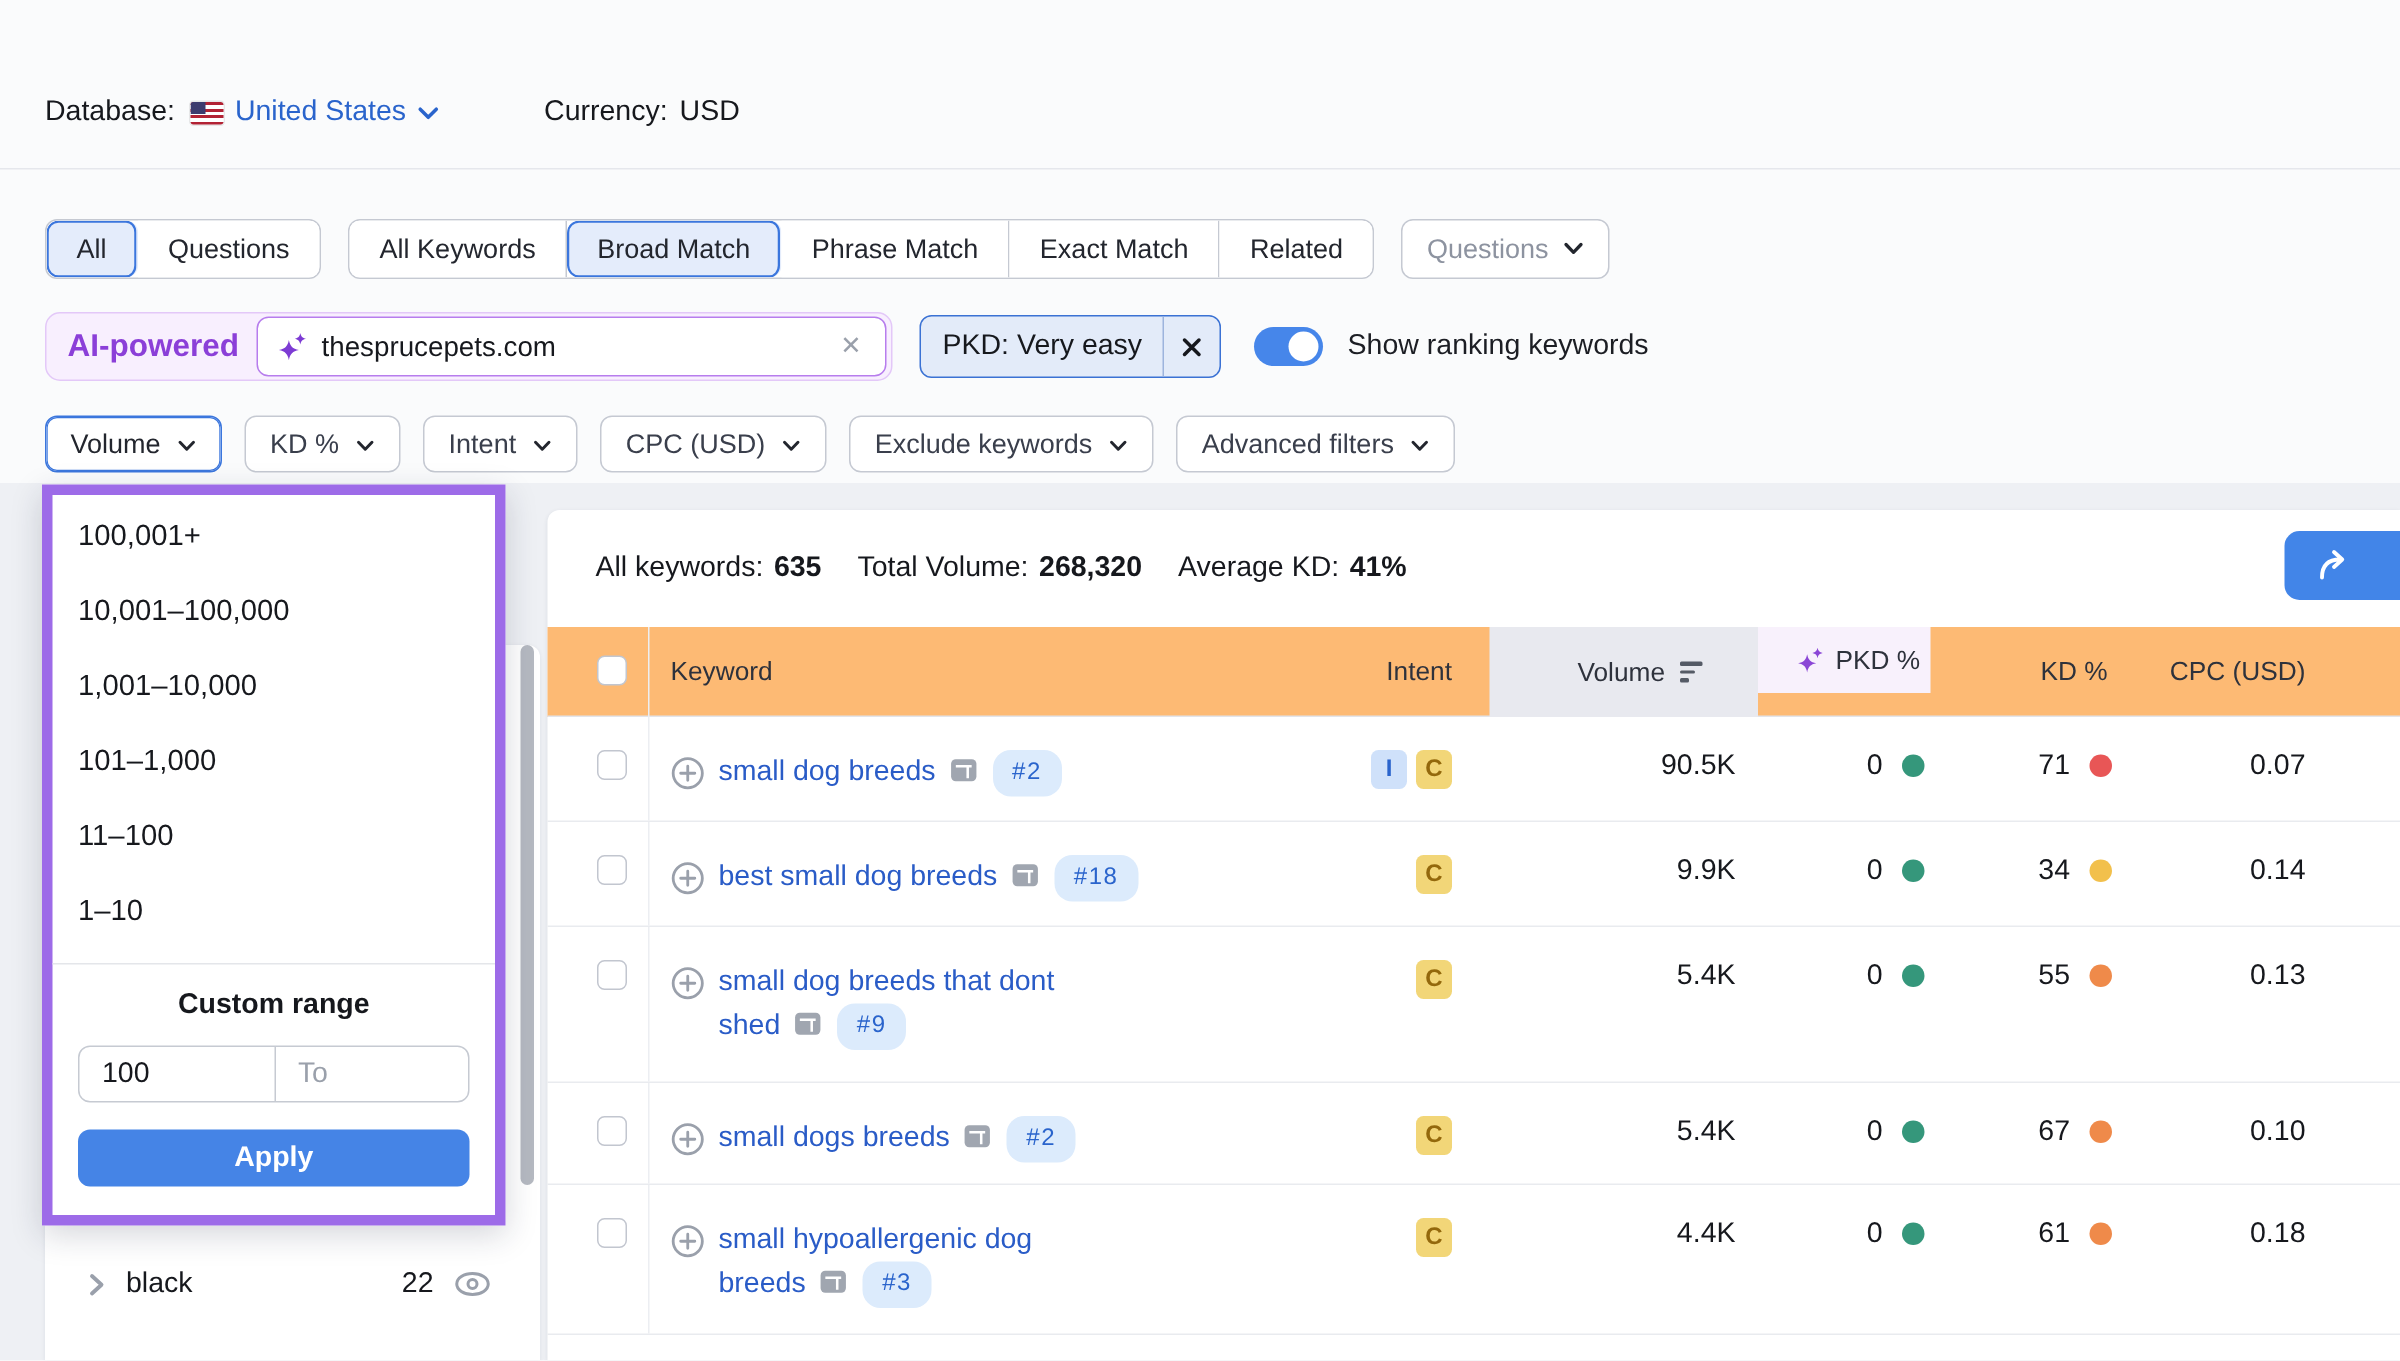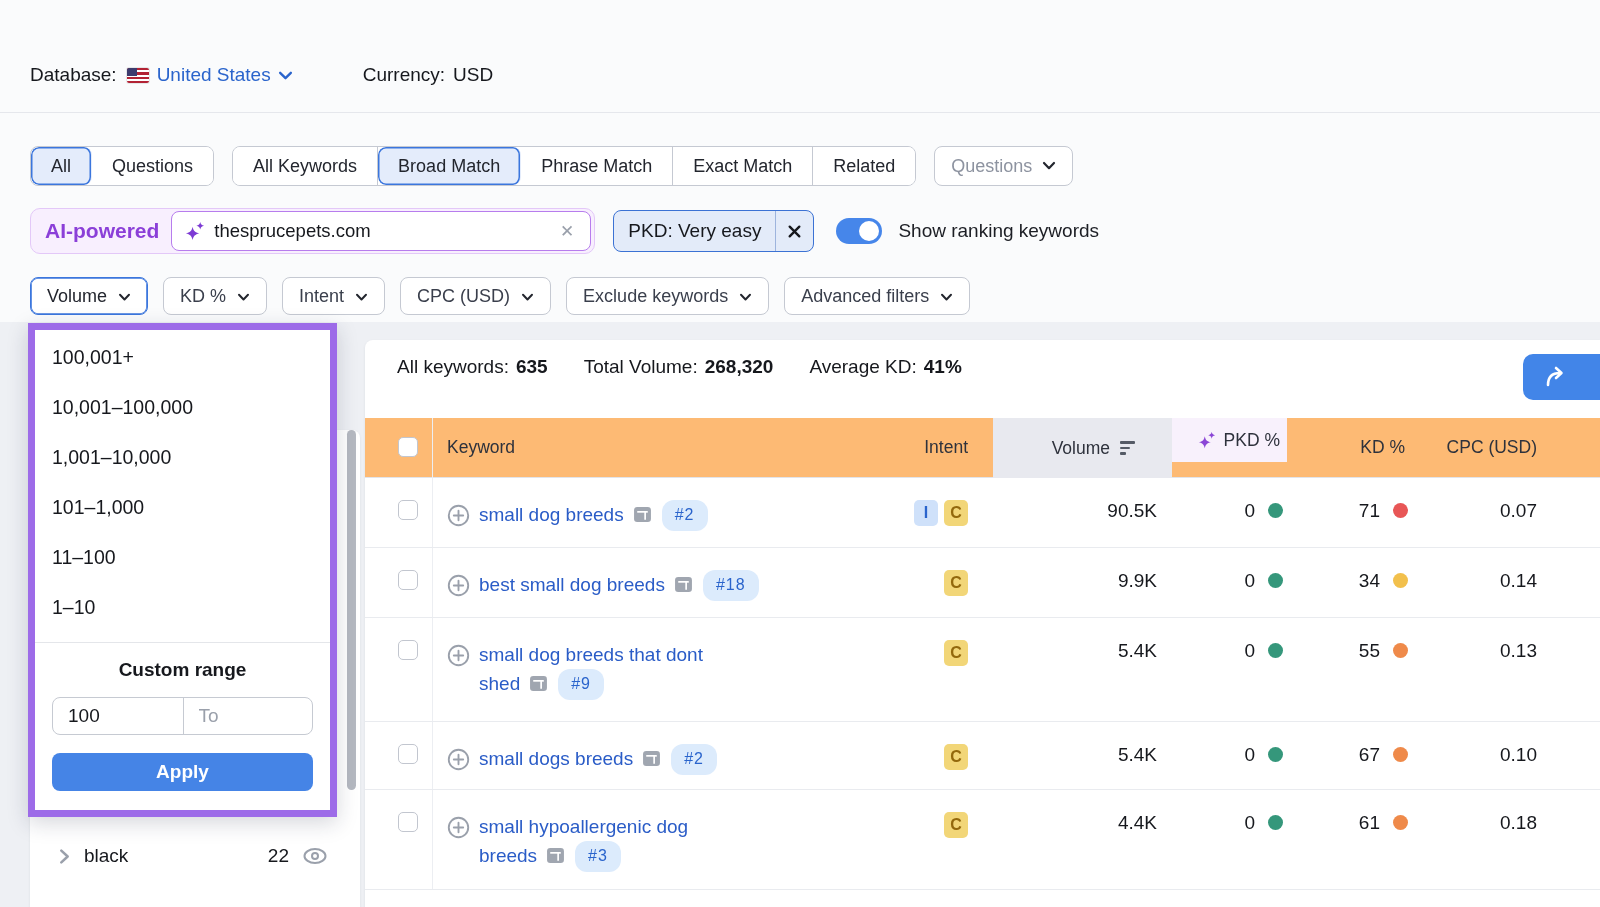--- a/index.html
+++ b/index.html
@@ -53,21 +53,21 @@
   
   .sidebar-card { position:absolute; left:30px; top:430px; width:330px; height:477px; background:#fff; border-radius:0 8px 0 0; box-shadow:0 1px 3px rgba(30,35,60,.08); }
   .sidebar-scrollbar { position:absolute; right:4px; top:0px; width:9px; height:360px; border-radius:5px; background:#b5b9c1; }
   .sidebar-item { position:absolute; left:28px; right:32px; top:415px; display:flex; align-items:center; cursor:pointer; }
   .sidebar-item .lbl { margin-left:13px; font-size:19px; color:#16181d; }
   .sidebar-item .cnt { margin-left:auto; font-size:19px; color:#16181d; }
   .sidebar-item .eye { margin-left:13px; display:flex; }
 
   
   .table-card { position:absolute; left:365px; top:340px; width:1235px; height:567px; background:#fff; border-radius:8px 0 0 0; box-shadow:0 1px 3px rgba(30,35,60,.08); }
-  .stats-bar { position:absolute; left:32px; top:16px; display:flex; gap:36px; font-size:19px; color:#16181d;align-items:flex-end; }
+  .stats-bar { position:absolute; left:32px; top:28px; display:flex; gap:24px; font-size:19px; color:#16181d;align-items:flex-end; }
   .stat b { margin-left:7px; font-weight:700; }
   .share-btn { position:absolute; right:-16px; top:14px; width:93px; height:46px; border-radius:10px; background:#4285e8; cursor:pointer; display:flex; align-items:center; }
   .share-btn svg { margin-left:20px; }
 
   .ktable { position:absolute; left:0; top:78px; width:1235px; }
   .trow { display:grid; grid-template-columns:68px 470px 90px 179px 115px 138px 125px; border-bottom:1px solid #e9ebef; }
   .thead { height:60px; background:#fdba74; font-size:17.5px; color:#2e323c; border-bottom:1px solid #e2e4ea; }
   .thead .cell { padding-top:19px; }
   .cell { padding-top:22px; }
   .cell-check { padding-left:33px; border-right:1px solid #eceef2; }

